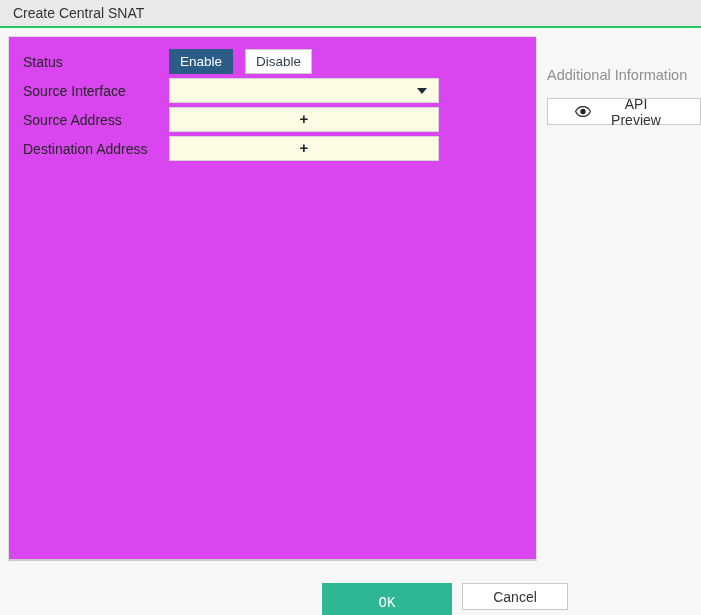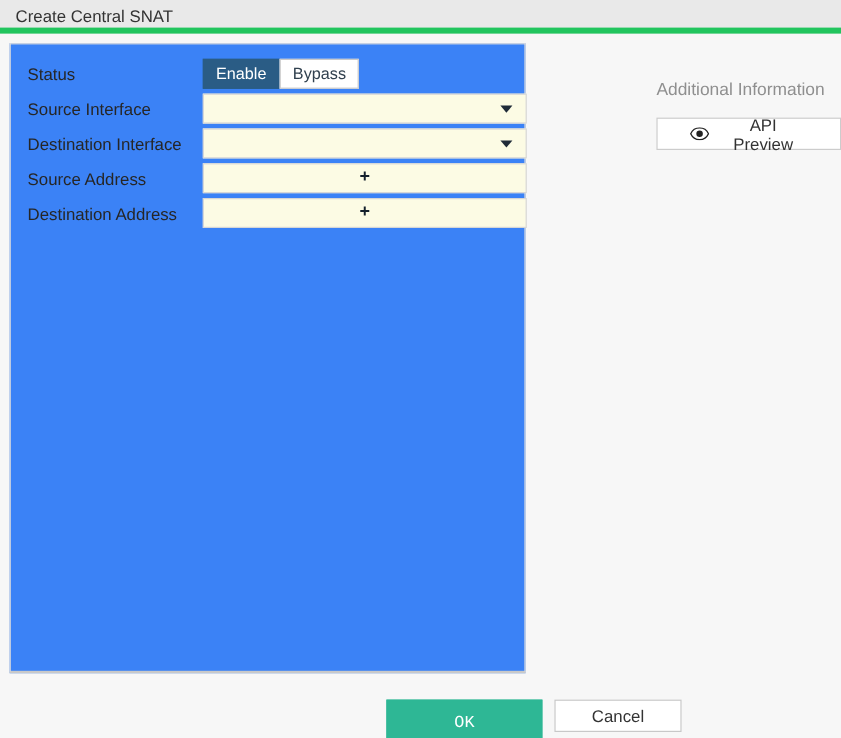--- a/index.html
+++ b/index.html
@@ -8,41 +8,41 @@
     width: 701px; height: 615px;
     position: relative;
     background: #f7f7f7;
     font-family: "Liberation Sans", sans-serif;
     color: #262626;
     overflow: hidden;
   }
   .titlebar {
     position: absolute; top: 0; left: 0; width: 701px; height: 28px;
     background: #e9e9e9;
-    border-bottom: 5px solid #22c55e;
+    border-bottom: 2px solid #22c55e;
     line-height: 27px;
     padding-left: 13px;
     font-size: 14px; color: #333;
   }
   .panel {
     position: absolute; left: 8px; top: 36px;
-    width: 430px; height: 525px;
-    background: #3b82f6;
+    width: 529px; height: 525px;
+    background: #d946ef;
     border: 1px solid #dedede;
     border-bottom: 2px solid #c9c9c9;
     padding-top: 12px;
   }
   .row { display: flex; align-items: center; height: 25px; margin-bottom: 4px; }
   .label {
     flex: none; width: 160px; padding-left: 14px;
     font-size: 14px; color: #262626; white-space: nowrap;
   }
   .ctrl { display: flex; align-items: center; }
   .seg {
-    height: 25px; padding: 0 10px; margin-right: 0;
+    height: 25px; padding: 0 10px; margin-right: 12px;
     background: #ffffff; border: 1px solid #c9c9c9;
     font-family: "Liberation Sans", sans-serif;
     font-size: 13.5px; color: #31414f;
     cursor: pointer; line-height: 23px;
   }
   .seg.sel {
     background: var(--accent, #2a5c85);
     border-color: var(--accent, #2a5c85);
     color: #ffffff;
   }
@@ -103,45 +103,36 @@
 <div class="titlebar">
   <span>Create Central SNAT</span>
 </div>
 
 <div class="panel">
 
   <div class="row">
     <div class="label">Status</div>
     <div class="ctrl">
       <button class="seg sel">Enable</button>
-      <button class="seg">Bypass</button>
+      <button class="seg">Disable</button>
     </div>
   </div>
 
 
 
   <div class="row">
     <div class="label">Source Interface</div>
     <div class="ctrl">
       <div class="dropdown">
         <span class="ddvalue"></span>
         <span class="caret"></span>
       </div>
     </div>
   </div>
 
-  <div class="row">
-    <div class="label">Destination Interface</div>
-    <div class="ctrl">
-      <div class="dropdown">
-        <span class="ddvalue"></span>
-        <span class="caret"></span>
-      </div>
-    </div>
-  </div>
 
   <div class="row">
     <div class="label">Source Address</div>
     <div class="ctrl">
       <div class="addfield">
         <span class="plus">+</span>
       </div>
     </div>
   </div>
 

